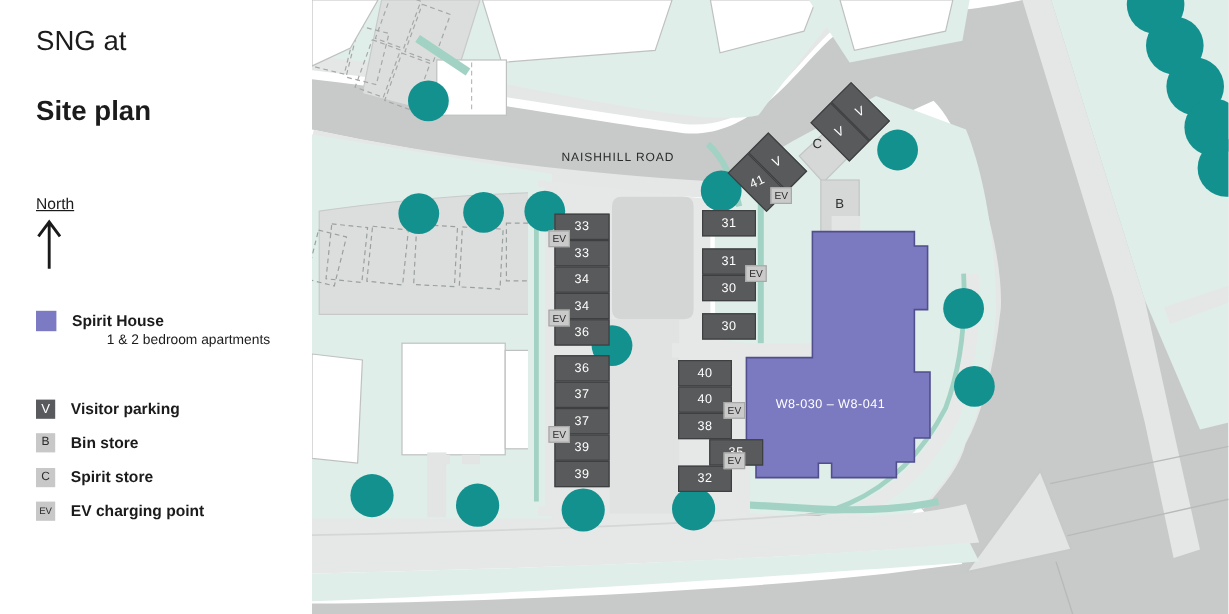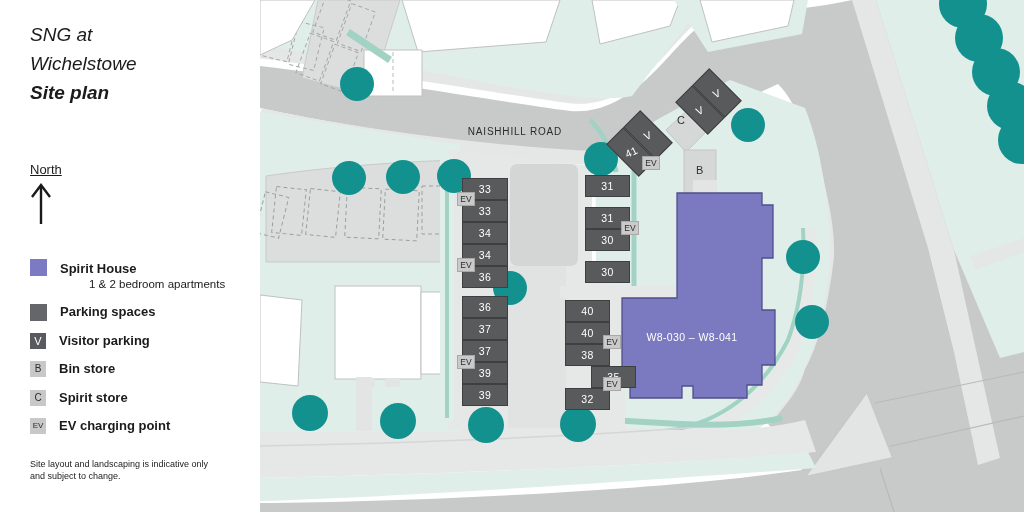--- a/index.html
+++ b/index.html
@@ -1,20 +1,20 @@
 <!DOCTYPE html>
 <html><head>
 <meta charset="utf-8">
 <style>
   html,body{margin:0;padding:0;background:#fff;}
   #page{position:relative;width:1024px;height:512px;background:#ffffff;overflow:hidden;
         font-family:"Liberation Sans",sans-serif;color:#1c1c1c;}
   
   #sidebar{position:absolute;left:0;top:0;width:260px;height:512px;background:#fff;z-index:5;}
-  .title{position:absolute;left:30px;top:20px;font-size:19px;line-height:29px;font-weight:400;color:#1b1b1b;font-style:italic;}
+  .title{position:absolute;left:30px;top:20px;font-size:23px;line-height:29px;font-weight:400;color:#1b1b1b;}
   .title .bold{font-weight:700;text-align:right;}
   .north-label{position:absolute;left:30px;top:162px;font-size:13px;color:#1b1b1b;text-decoration:underline;}
   .north-arrow{position:absolute;left:29px;top:180px;}
   .lg-row{position:absolute;left:30px;display:flex;align-items:flex-start;}
   .sw{display:inline-block;width:17px;height:17px;margin-right:13px;flex:none;
       text-align:center;font-size:10px;line-height:17px;}
   .sw-purple{background:#7c7ac2;}
   .sw-darkgray{background:#64666a;}
   .sw-dark{background:#595a5e;color:#fff;width:16px;height:16px;line-height:16px;font-size:11px;}
   .sw-light{background:#c7c8c7;color:#2c2c2c;width:16px;height:16px;line-height:16px;font-size:10px;}
@@ -38,58 +38,53 @@
                   color:#fff;font-size:10.5px;letter-spacing:.4px;}
 </style>
 </head>
 <body>
 
 <div id="page">
 
   <div id="sidebar">
     <div class="title">
       <span>SNG at</span><br>
-      <span>Wichelstowe</span><br>
+      <br>
       <span class="bold">Site plan</span>
     </div>
 
     <div class="north-label">North</div>
     <svg class="north-arrow" width="30" height="46">
       <path d="M12,44 L12,6 M3,17 L12,5 L21,17" stroke="#1a1a1a" stroke-width="2.4" fill="none"></path>
     </svg>
 
     <div class="lg-row" style="top:259px">
       <span class="sw sw-purple"></span>
       <span>
         <span class="lg-label">Spirit House</span>
         <div class="lg-sub">1 &amp; 2 bedroom apartments</div>
       </span>
     </div>
-    <div class="lg-row" style="top:304px">
-      <span class="sw sw-darkgray"></span>
-      <span class="lg-label">Parking spaces</span>
-    </div>
     <div class="lg-row" style="top:333px">
       <span class="sw sw-dark">V</span>
       <span class="lg-label">Visitor parking</span>
     </div>
     <div class="lg-row" style="top:361px">
       <span class="sw sw-light">B</span>
       <span class="lg-label">Bin store</span>
     </div>
     <div class="lg-row" style="top:390px">
       <span class="sw sw-light">C</span>
       <span class="lg-label">Spirit store</span>
     </div>
     <div class="lg-row" style="top:418px">
       <span class="sw sw-light sw-ev">EV</span>
       <span class="lg-label">EV charging point</span>
     </div>
 
-    <div class="disclaimer">Site layout and landscaping is indicative only and subject to change.</div>
   </div>
 
   <div id="map">
     <svg width="764" height="512" viewBox="0 0 764 512">
 
       <g>
         <path d="M0,66 C120,80 240,102 310,111 C370,116 405,55 435,30 C462,8 520,16 592,0 L764,0 L764,512 L0,512 L0,503 C150,502 350,492 480,478 L542,470 L506,421 C524,400 536,385 540,368 C556,340 564,300 569,257 C571,215 553,160 543,128 C536,108 528,94 518,84 C505,90 492,96 480,100 C465,118 430,140 380,152 C330,158 160,142 0,108 Z" fill="#c7cac9"></path>
 
         <path d="M0,52 C120,66 242,88 312,97 C372,102 402,42 432,18 C450,4 480,6 510,0" stroke="#e5e7e6" stroke-width="13" fill="none"></path>
         <path d="M0,115 C160,149 330,160 382,159 C425,155 455,128 478,108" stroke="#e5e7e6" stroke-width="14" fill="none"></path>

